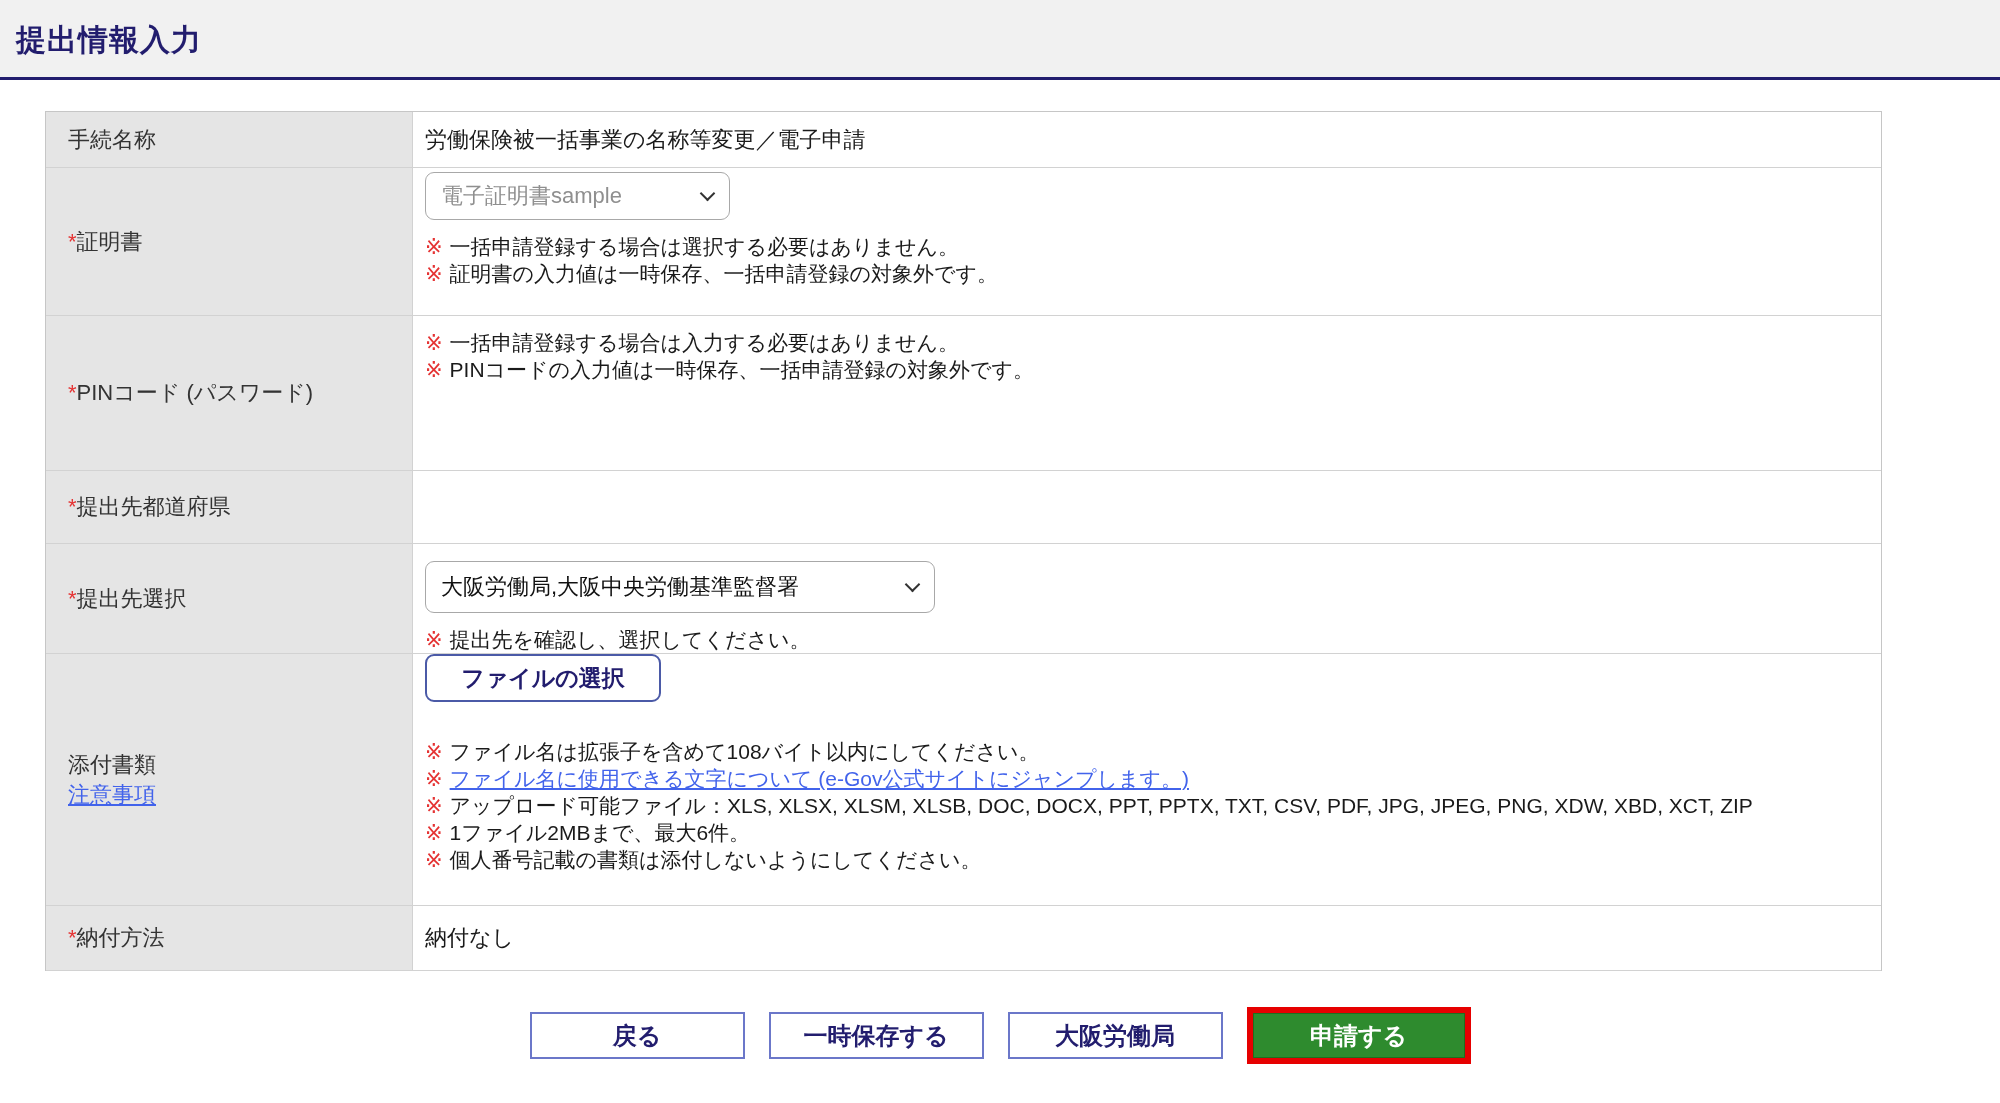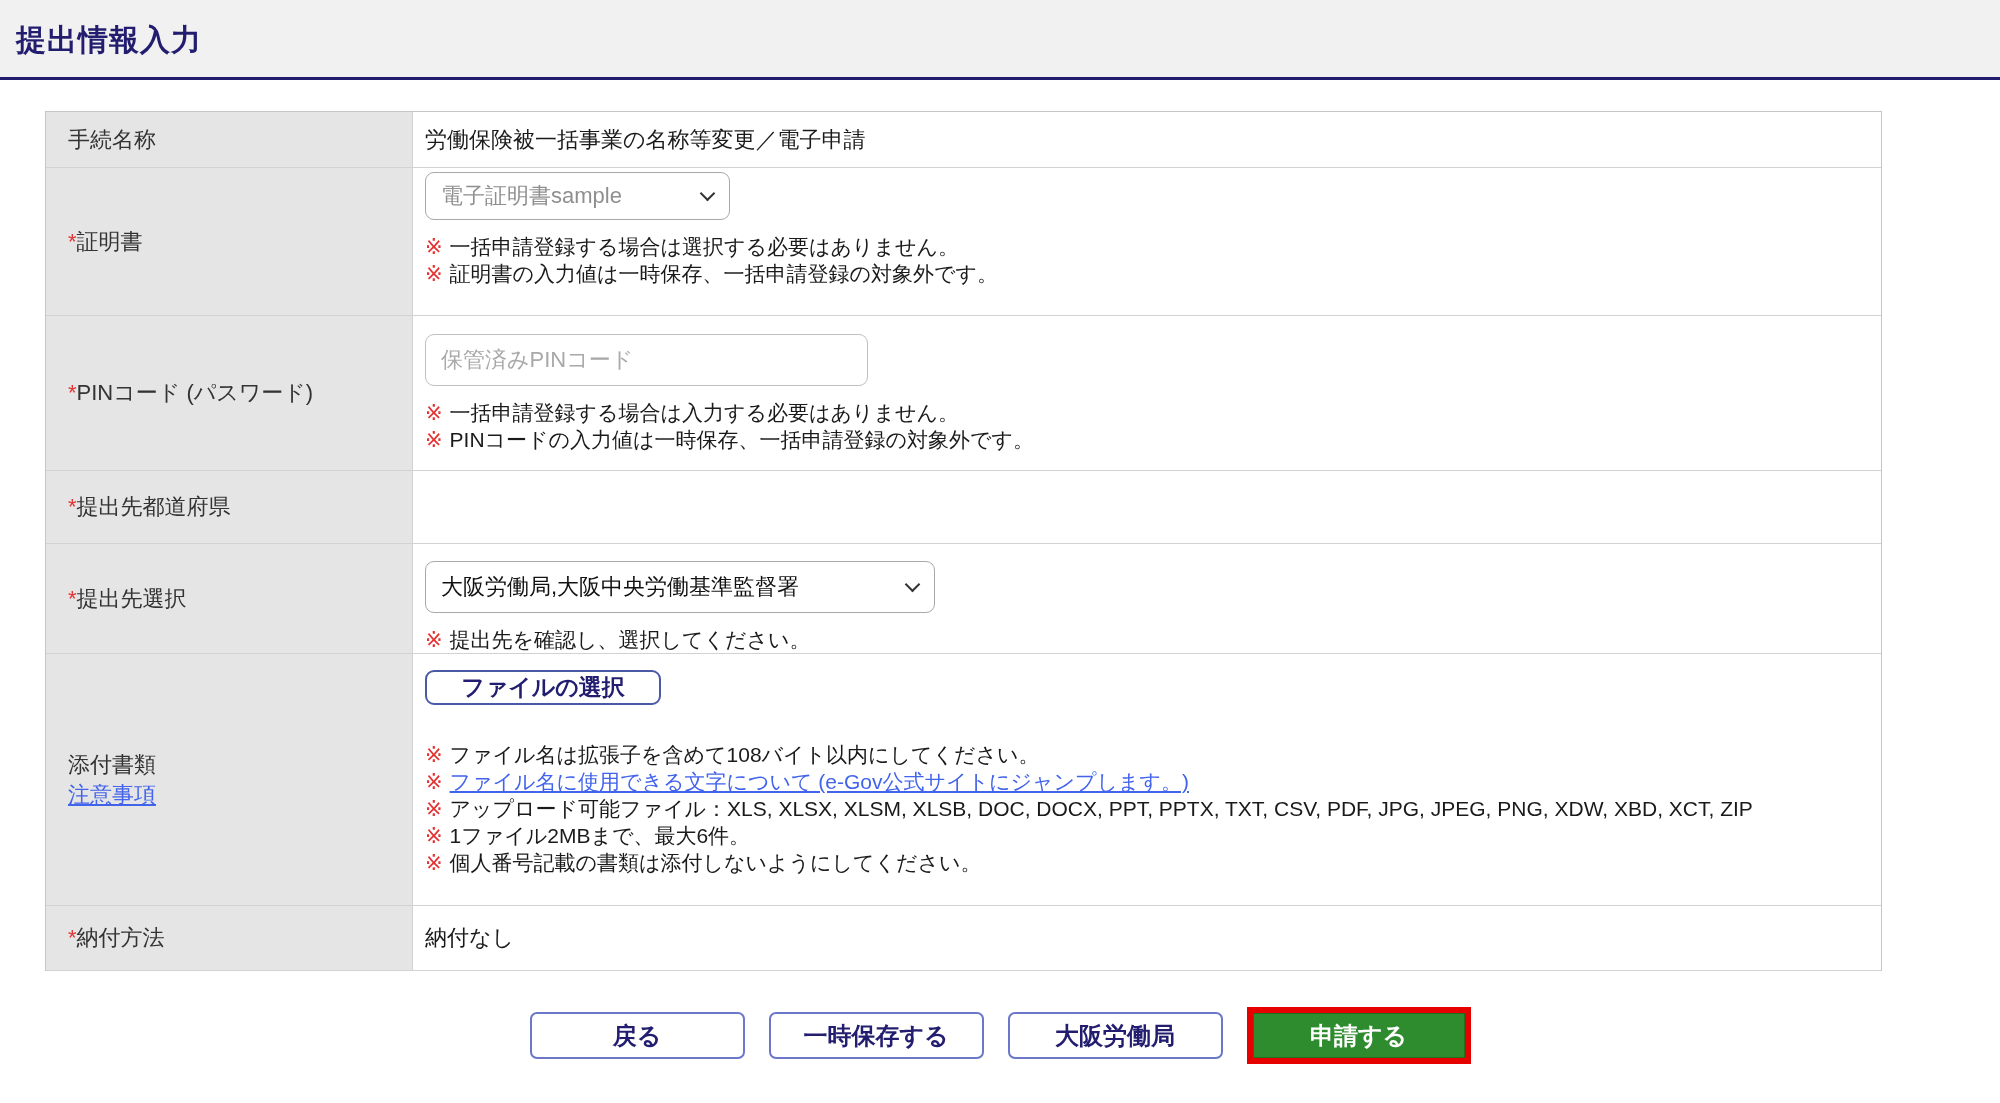--- a/index.html
+++ b/index.html
@@ -34,35 +34,35 @@
     padding:0 16px 0 15px; cursor:pointer; }
   .sel-cert { width:305px; height:48px; color:#8f8f8f; margin-top:4px; }
   .sel-pref { width:146px; height:50px; color:#111111; }
   .sel-dest { width:510px; height:52px; color:#111111; margin-top:17px; }
   .chev { width:11px; height:11px; border-right:2.5px solid #333;
     border-bottom:2.5px solid #333; transform:rotate(45deg); margin-top:-6px; flex:0 0 11px; }
   .pin-input { width:443px; height:52px; border:1px solid #c0c0c0; border-radius:9px;
     font-size:22px; padding:0 15px; color:#333; margin-top:18px;
     font-family:"Liberation Sans","DejaVu Sans",sans-serif; }
   .pin-input::placeholder { color:#a9a9a9; }
-  .file-btn { width:236px; height:35px; background:#ffffff; margin-top:16px;
+  .file-btn { width:236px; height:48px; background:#ffffff; 
     border:2px solid #4b5aa7; border-radius:9px; color:#221d6e;
     font-size:23px; font-weight:bold; cursor:pointer;
     font-family:"Liberation Sans","DejaVu Sans",sans-serif; }
   
   .notes { margin-top:13px; }
   .notes-atch { margin-top:36px; }
   .note-line { font-size:21px; line-height:27px; color:#1a1a1a; display:block; }
   .note-mark { color:#e53333; margin-right:7px; }
   a.note-link, a.sub-link { color:#4263eb; text-decoration:underline; cursor:pointer; }
   
   .footer-bar { display:flex; justify-content:center; align-items:center;
     gap:24px; margin-top:36px; }
   .nav-btn { min-width:215px; height:47px; background:#ffffff;
-    border:2px solid #6b77c9; border-radius:7px; color:#221d6e;
+    border:2px solid #6b77c9; border-radius:0; color:#221d6e;
     font-size:24px; font-weight:bold; padding:0 28px; cursor:pointer;
     font-family:"Liberation Sans","DejaVu Sans",sans-serif; }
   .highlight-wrap { border:6px solid #e60000; line-height:0; }
   .submit-btn { width:212px; height:45px; background:#2e8b2e;
     border:1px solid #1f6f1f; color:#ffffff; font-size:24px; font-weight:bold;
     cursor:pointer; font-family:"Liberation Sans","DejaVu Sans",sans-serif; }
 </style>
 </head>
 <body>
 
@@ -95,21 +95,20 @@
         <span class="note-line"><span class="note-mark">※</span><span>証明書の入力値は一時保存、一括申請登録の対象外です。</span></span>
       </div>
     </div>
   </div>
 
   <div class="form-row row-3">
     <div class="cell-label">
       <span><span class="req">*</span><span>PINコード (パスワード)</span></span>
     </div>
     <div class="cell-value v-top">
-      <input class="pin-input" type="text" placeholder="保管済みPINコード" style="">
       <div class="notes">
         <span class="note-line"><span class="note-mark">※</span><span>一括申請登録する場合は入力する必要はありません。</span></span>
         <span class="note-line"><span class="note-mark">※</span><span>PINコードの入力値は一時保存、一括申請登録の対象外です。</span></span>
       </div>
     </div>
   </div>
 
   <div class="form-row row-4">
     <div class="cell-label">
       <span><span class="req">*</span><span>提出先都道府県</span></span>

